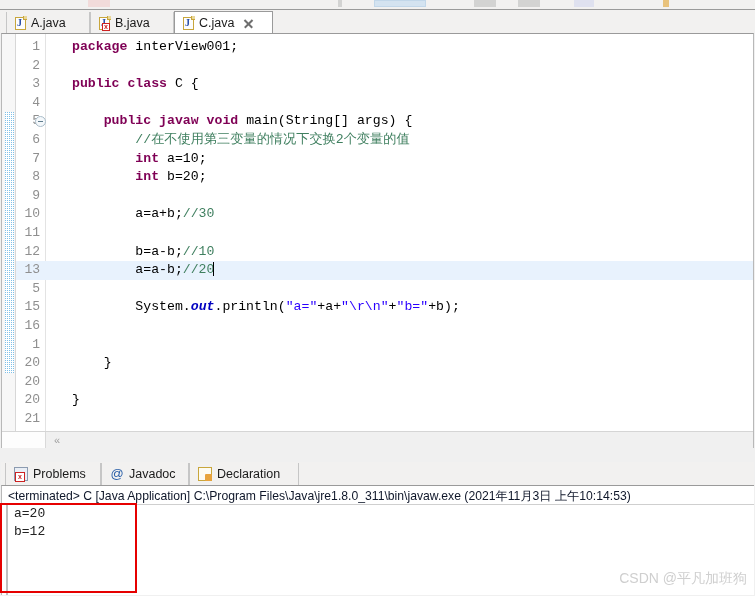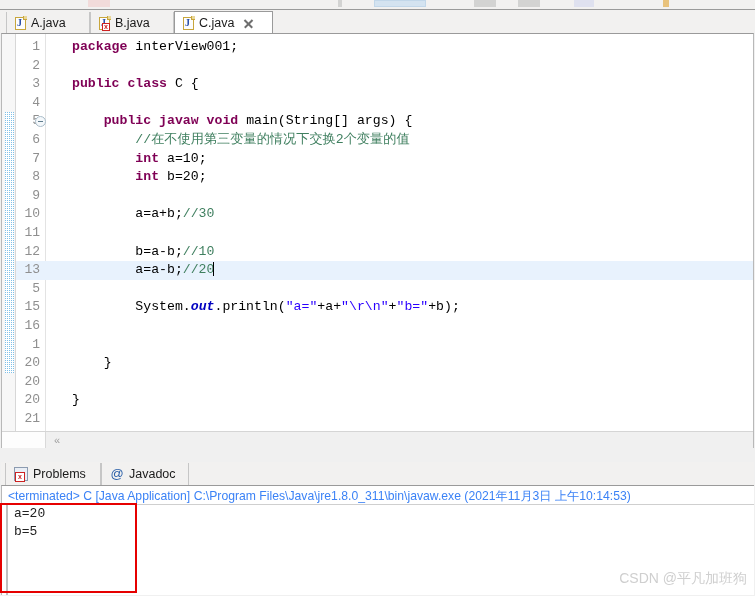--- a/index.html
+++ b/index.html
@@ -205,21 +205,21 @@
 
   
   .console {
     position: absolute; left: 1px; top: 485px; width: 753px; height: 110px;
     background: #ffffff;
     border-top: 1px solid #9a9a9a;
     border-left: 1px solid #b8b8b8;
   }
   .term-line {
     position: absolute; left: 6px; top: 2px;
-    font-size: 12.2px; color: #3b82f6; white-space: nowrap;
+    font-size: 12.2px; color: #0f172a; white-space: nowrap;
   }
   .console-sep {
     position: absolute; left: 0; top: 18px; width: 100%; height: 1px; background: #cfcfcf;
   }
   .out-pane {
     position: absolute; left: 4px; top: 19px; right: 0; bottom: 0;
     border-left: 2px solid #bfbfbf;
     padding-left: 6px;
   }
   .out-line {
@@ -327,28 +327,32 @@
     <div class="btab" style="left:4px; width:96px;">
       <span class="ic ic-problems"></span>
       <span>Problems</span>
     </div>
 
     <div class="btab" style="left:100px; width:88px;">
       <span class="ic ic-javadoc">@</span>
       <span>Javadoc</span>
     </div>
 
+    <div class="btab" style="left:188px; width:110px;">
+      <span class="ic ic-decl"></span>
+      <span>Declaration</span>
+    </div>
 
   </div>
 
   <div class="console">
     <div class="term-line">&lt;terminated&gt; C [Java Application] C:\Program Files\Java\jre1.8.0_311\bin\javaw.exe (2021年11月3日 上午10:14:53)</div>
     <div class="console-sep"></div>
     <div class="out-pane">
       <div class="out-line">a=20</div>
-      <div class="out-line">b=5</div>
+      <div class="out-line">b=12</div>
     </div>
   </div>
 
   <div class="redbox" style="left:0px; top:503px; width:137px; height:90px;"></div>
 
   <div class="watermark">CSDN @平凡加班狗</div>
 </div>
 
 </body></html>

